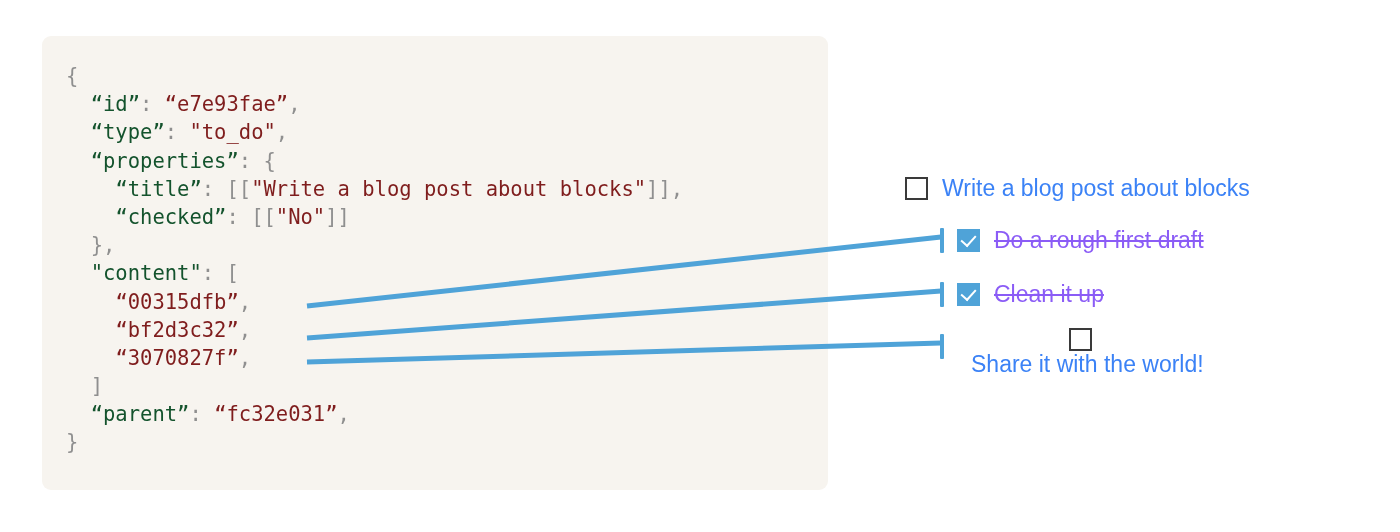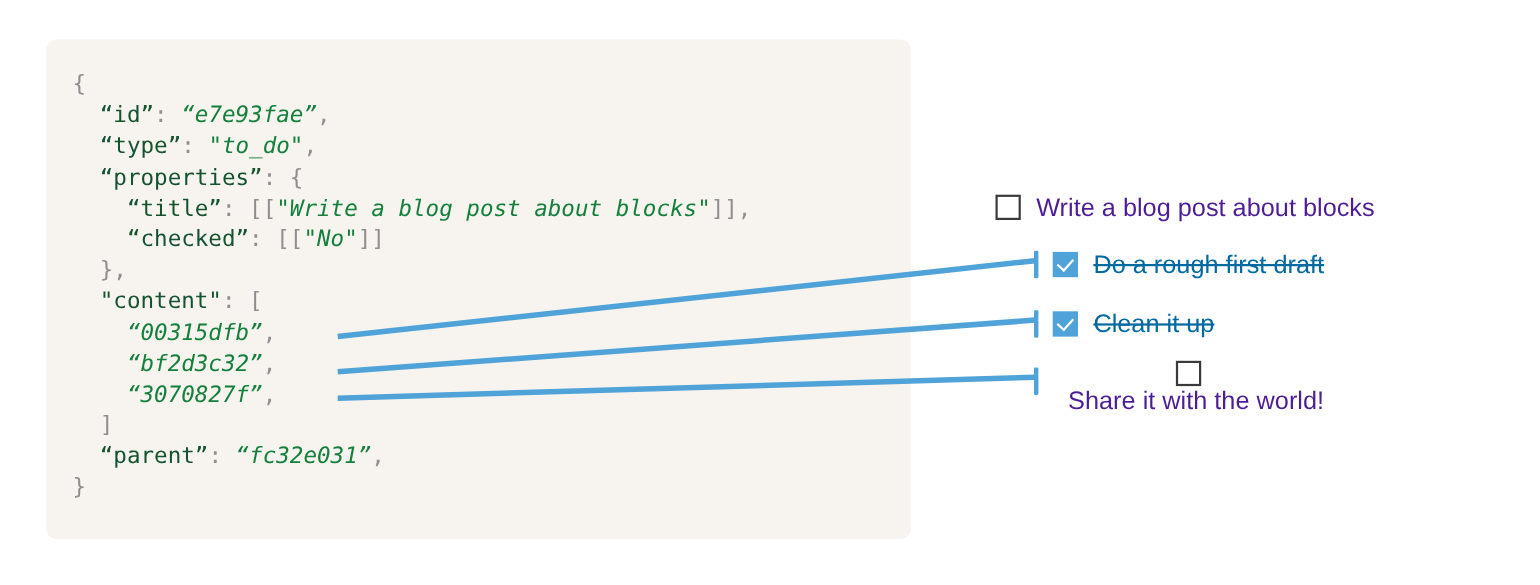--- a/index.html
+++ b/index.html
@@ -39,21 +39,21 @@
     line-height: 28.2px;
     white-space: pre;
     color: #8c8c8c;
   }
   .code-line {
     white-space: pre;
     height: 28.2px;
   }
   .tok-punc  { color: #8f8f8f; }
   .tok-key   { color: #14532d; }
-  .tok-str   { color: #15803d; font-style: italic; }
+  .tok-str   { color: #7f1d1d; }
 
   
   #connectors {
     position: absolute;
     left: 0;
     top: 0;
     width: 1400px;
     height: 532px;
     pointer-events: none;
   }
@@ -108,25 +108,25 @@
     height: 12px;
     border: solid #ffffff;
     border-width: 0 2.6px 2.6px 0;
     transform: rotate(42deg);
   }
 
   .check-label {
     margin-left: 14px;
     font-family: "Liberation Sans", sans-serif;
     font-size: 23px;
-    color: #4c1d95;
+    color: #3b82f6;
     white-space: nowrap;
   }
   .check-label.done {
-    color: #0369a1;
+    color: #8b5cf6;
     text-decoration: line-through;
     text-decoration-thickness: 1.6px;
   }
 </style>
 </head>
 <body>
 
 <div id="stage">
 
   <div id="code-panel">

